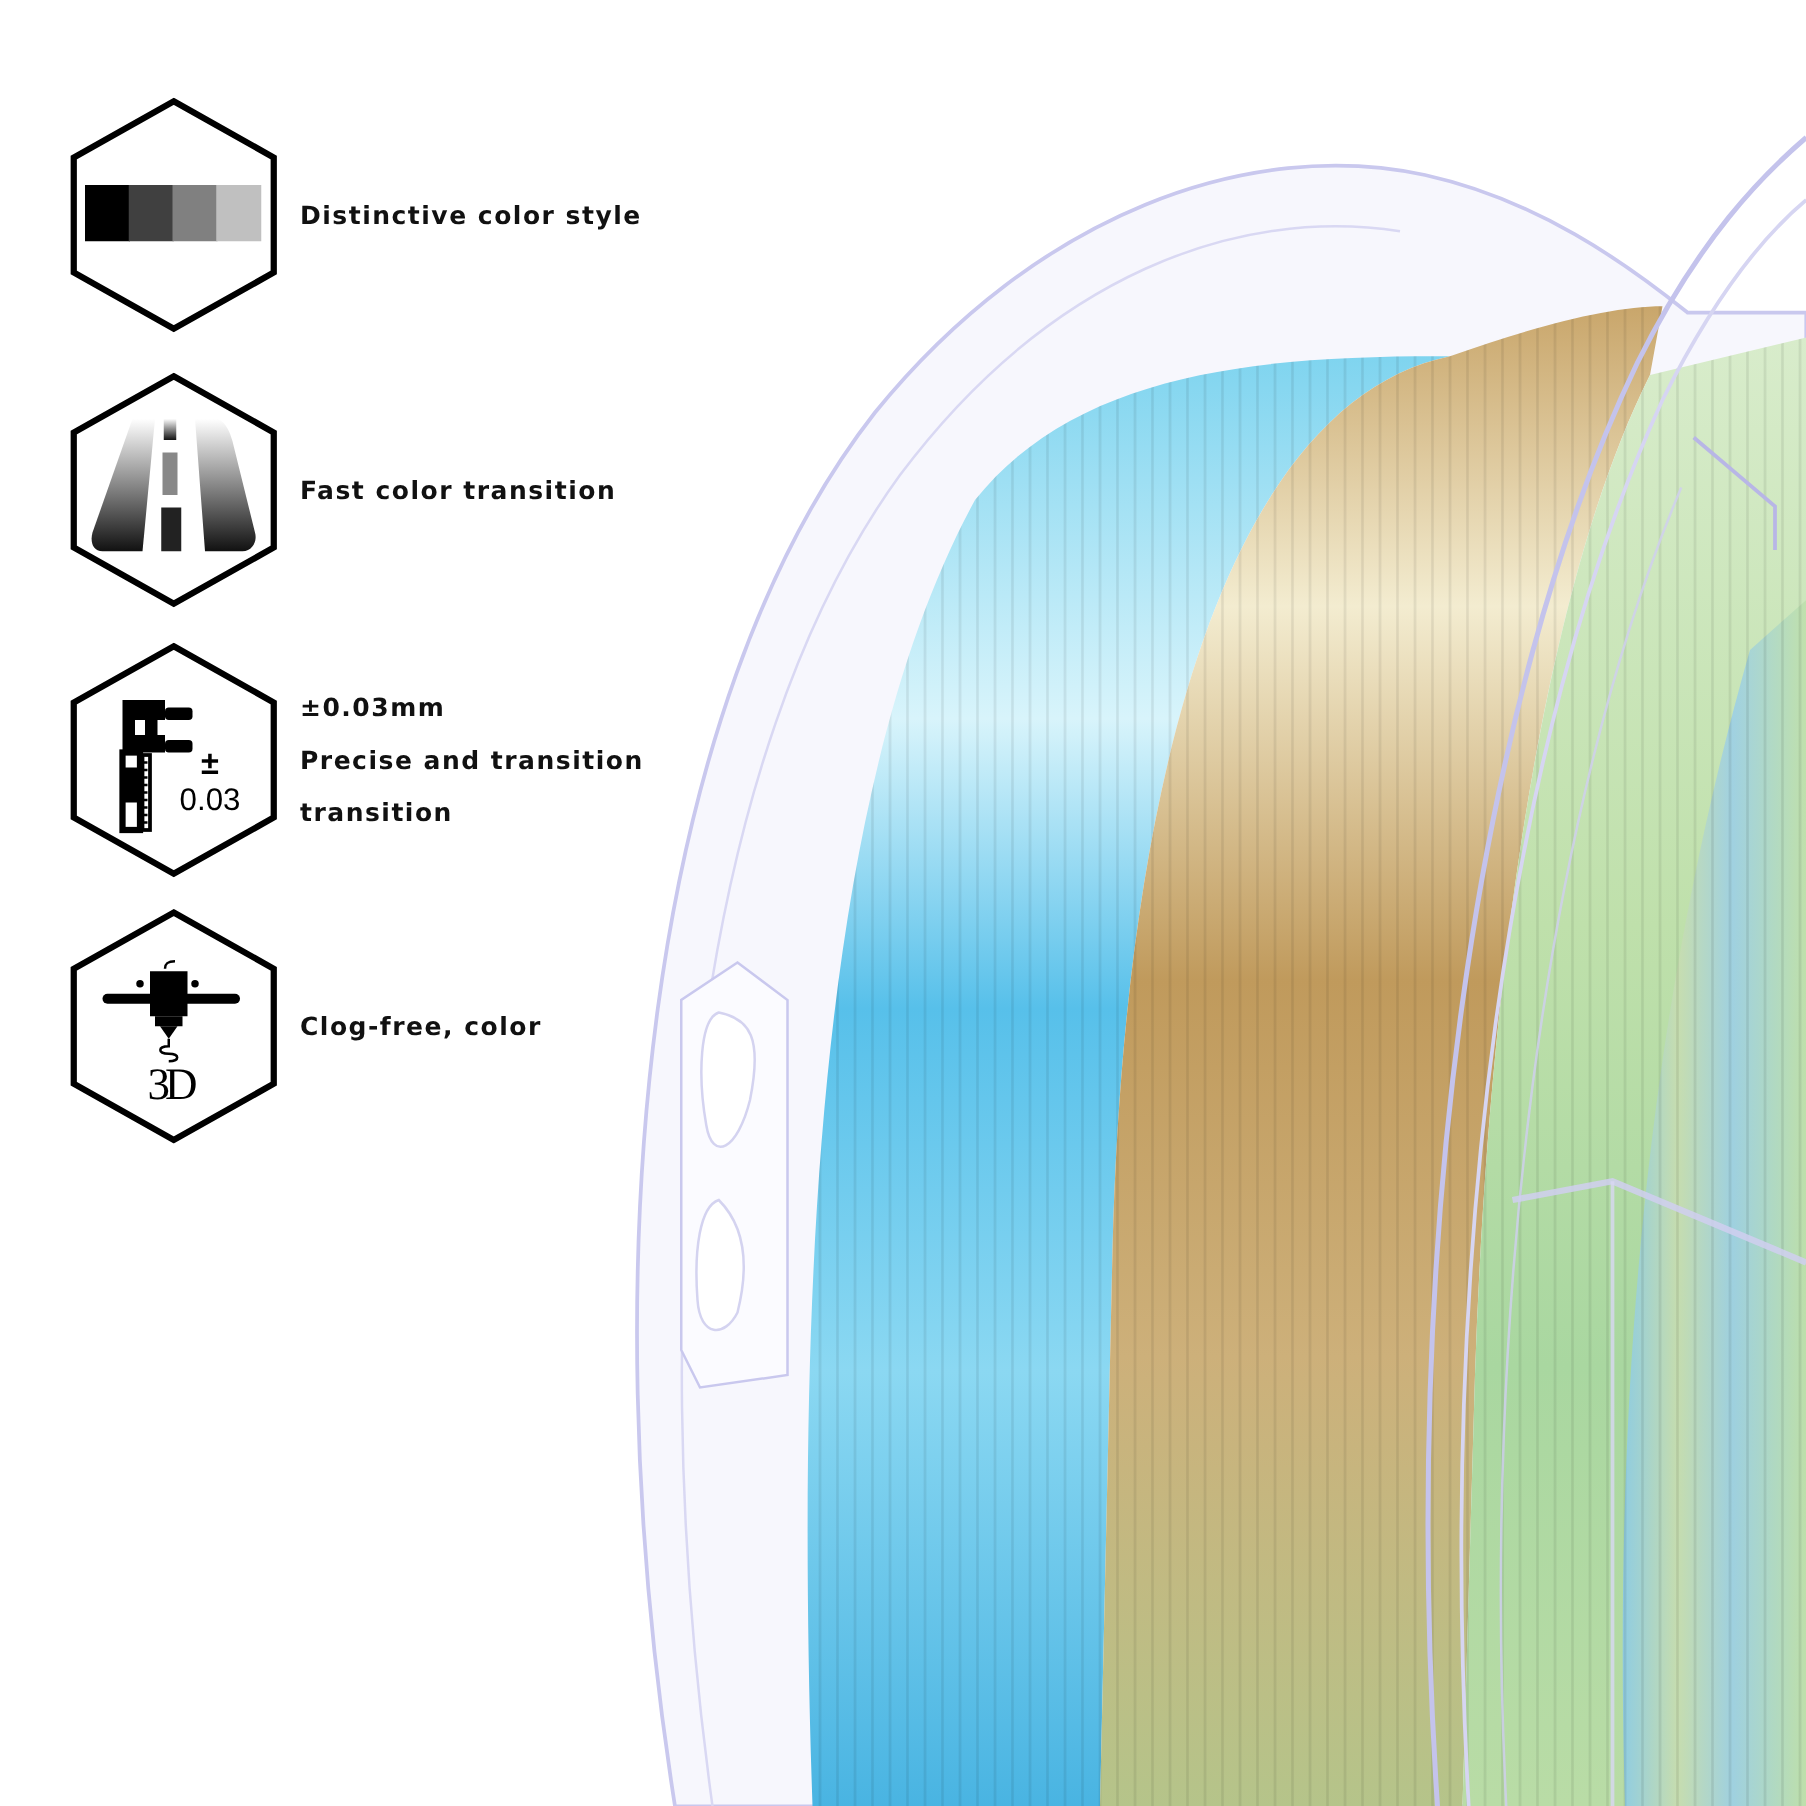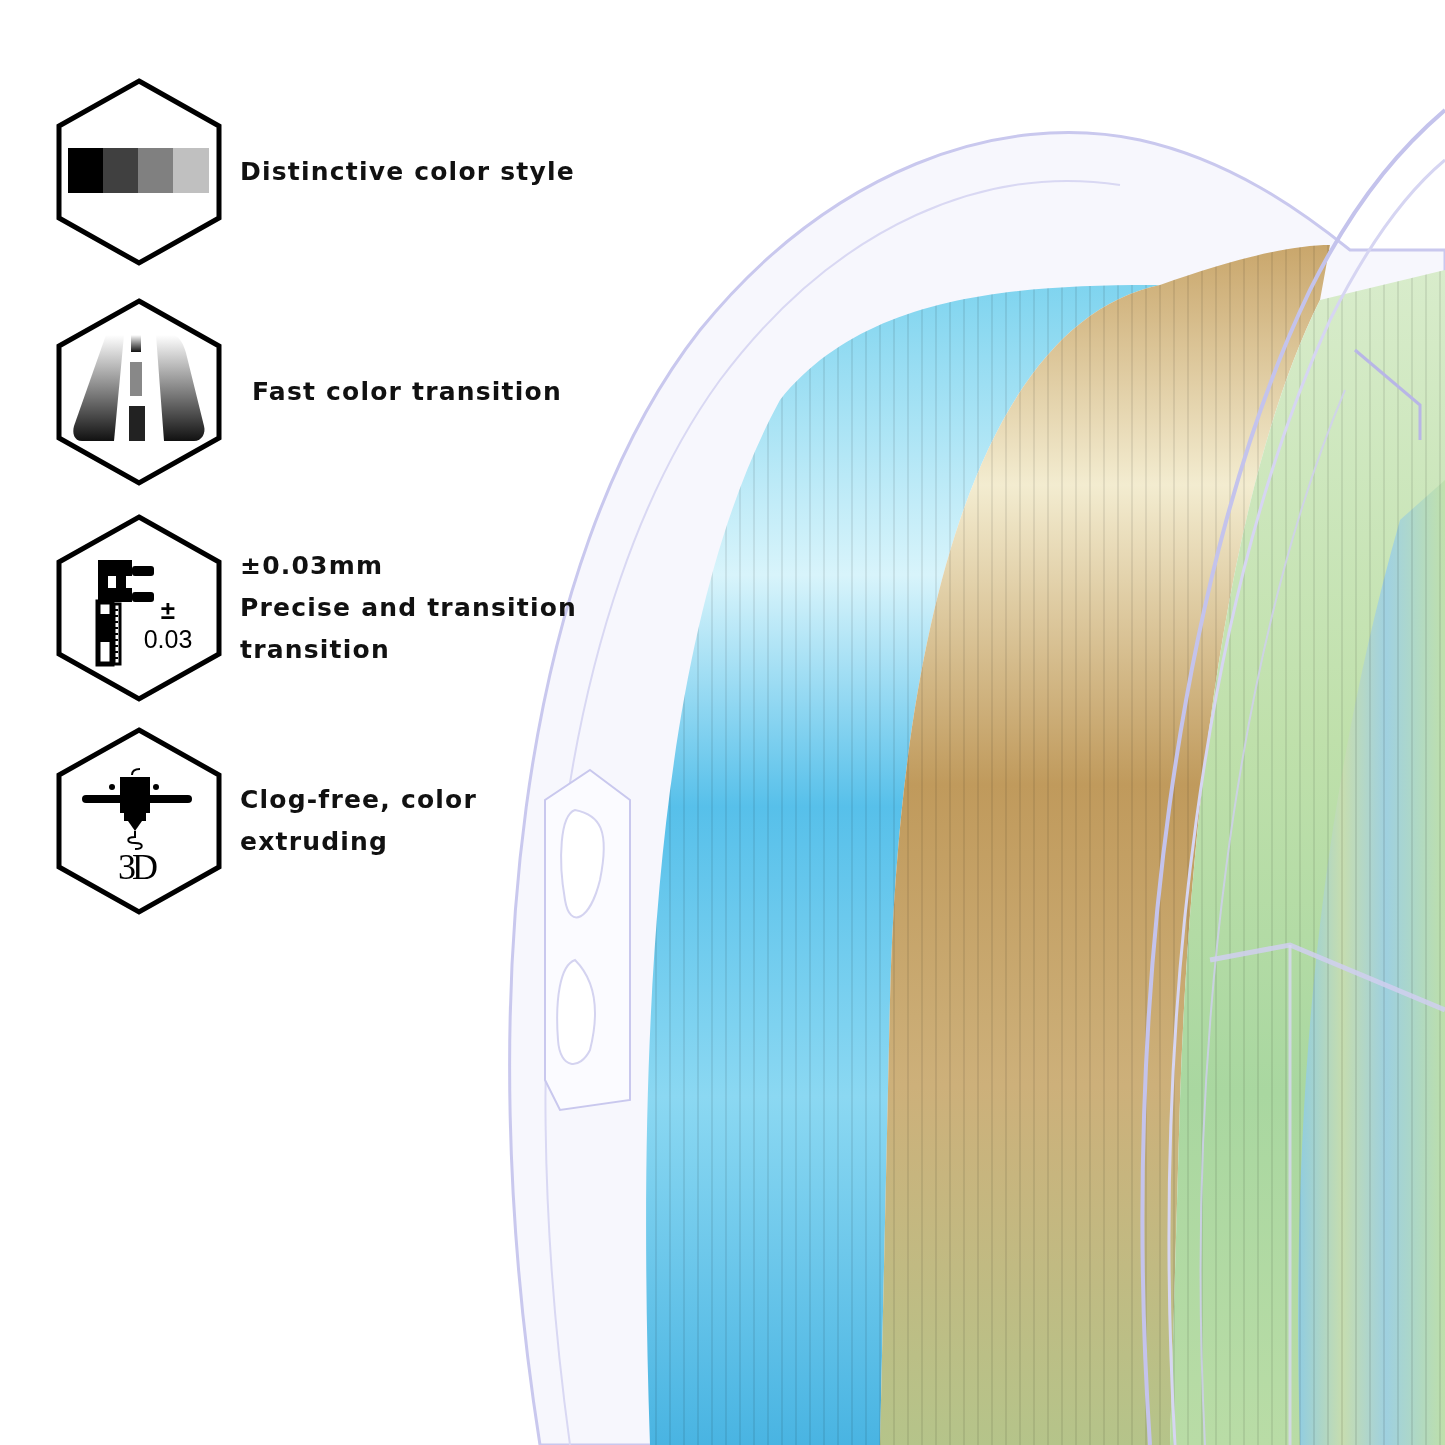--- a/index.html
+++ b/index.html
@@ -1,21 +1,21 @@
 <!DOCTYPE html>
 <html><head>
   <meta charset="utf-8">
   <style>
     html, body { margin: 0; padding: 0; background: #ffffff; }
     body { width: 1445px; height: 1445px; position: relative; overflow: hidden; font-family: "DejaVu Sans", "Liberation Sans", sans-serif; }
     .photo { position: absolute; left: 0; top: 0; width: 1445px; height: 1445px; }
     .feature { position: absolute; left: 56px; display: flex; align-items: center; }
     .hex { width: 166px; height: 188px; position: relative; flex: 0 0 auto; }
     .hex svg { width: 166px; height: 188px; display: block; }
-    .feature-text { margin-left: 18px; color: #111111; font-weight: bold; font-size: 25px; line-height: 42px; letter-spacing: 1.2px; }
+    .feature-text { margin-left: 18px; color: #111111; font-weight: bold; font-size: 20px; line-height: 42px; letter-spacing: 1.2px; }
     .feature-text div { white-space: nowrap; }
   </style>
 </head>
 <body>
 
 <svg class="photo" viewBox="0 0 1445 1445" xmlns="http://www.w3.org/2000/svg">
   <defs>
     <linearGradient id="blueBand" x1="0" y1="0" x2="0" y2="1">
       <stop offset="0" stop-color="#7fd4ef"></stop>
       <stop offset="0.25" stop-color="#d8f4fb"></stop>
@@ -84,21 +84,21 @@
       <rect x="47" y="70" width="36" height="45" fill="#404040"></rect>
       <rect x="82" y="70" width="36" height="45" fill="#808080"></rect>
       <rect x="117" y="70" width="36" height="45" fill="#c0c0c0"></rect>
     </svg>
   </div>
   <div class="feature-text">
     <div>Distinctive color style</div>
   </div>
 </div>
 
-<div class="feature" style="top: 298px; gap: 12px;">
+<div class="feature" style="top: 298px;">
   <div class="hex">
     <svg viewBox="0 0 166 188">
       <defs>
         <linearGradient id="roadGrad" x1="0" y1="0" x2="0" y2="1">
           <stop offset="0" stop-color="#ffffff"></stop>
           <stop offset="1" stop-color="#111111"></stop>
         </linearGradient>
       </defs>
       <polygon points="83,3 163,48 163,140 83,185 3,140 3,48" fill="#fff" stroke="#000" stroke-width="5"></polygon>
       <path d="M 50 37 L 68 37 L 58 143 L 26 143 C 18 143 16 135 18 128 Z" fill="url(#roadGrad)"></path>
@@ -164,15 +164,14 @@
       <rect x="64" y="50" width="30" height="36" fill="#000"></rect>
       <rect x="68" y="86" width="22" height="8" fill="#000"></rect>
       <polygon points="72,94 86,94 79,104" fill="#000"></polygon>
 
       <path d="M 79 104 L 79 110 C 70 110 70 116 79 116 C 88 116 88 122 79 122" fill="none" stroke="#000" stroke-width="2"></path>
       <text x="80" y="152" text-anchor="middle" font-family="Liberation Serif, serif" font-size="36" fill="#000" letter-spacing="-4">3D</text>
     </svg>
   </div>
   <div class="feature-text">
     <div>Clog-free, color</div>
-    <div>extruding</div>
   </div>
 </div>
 
 </body></html>

